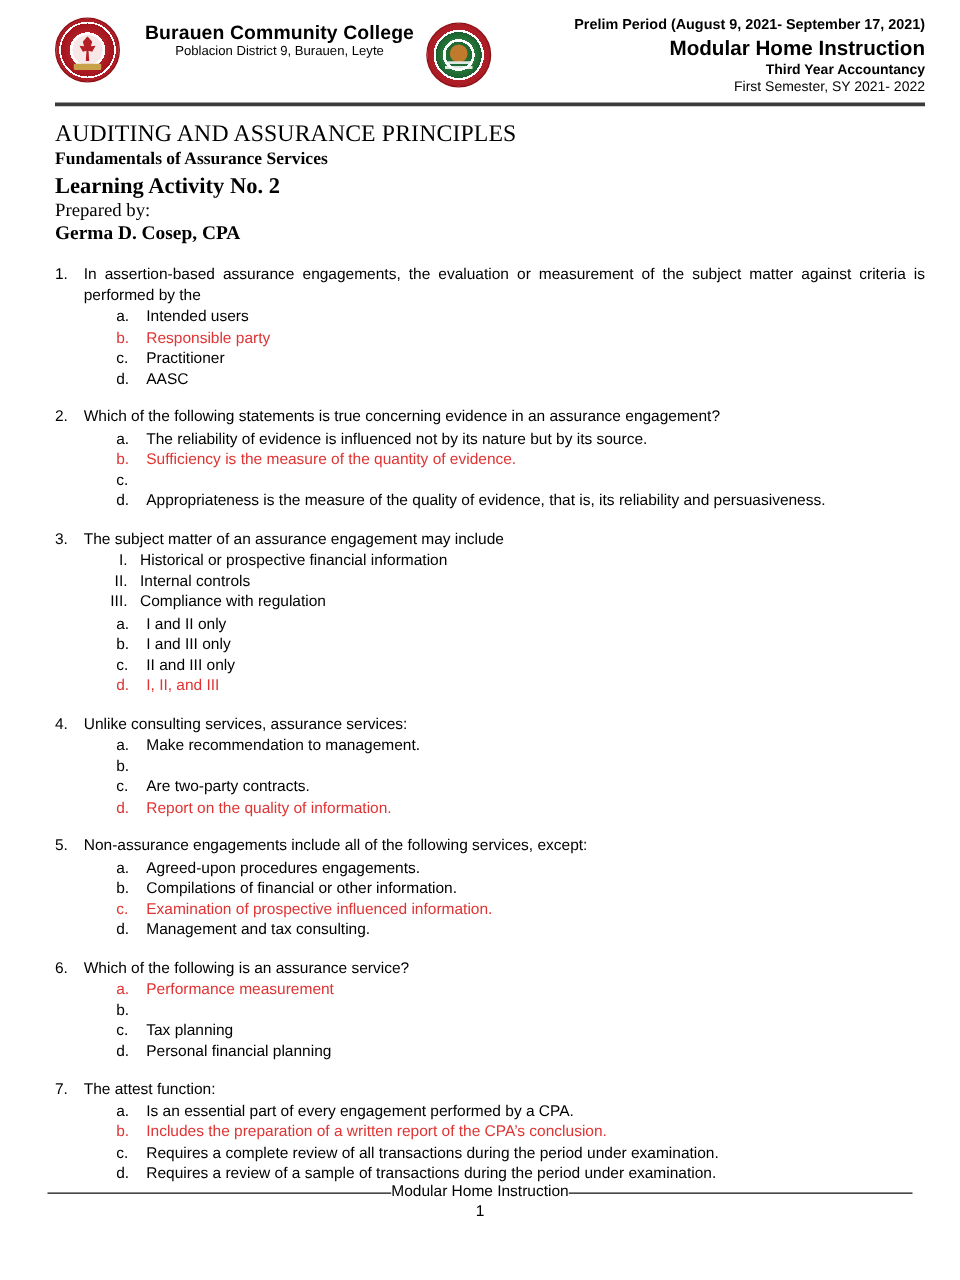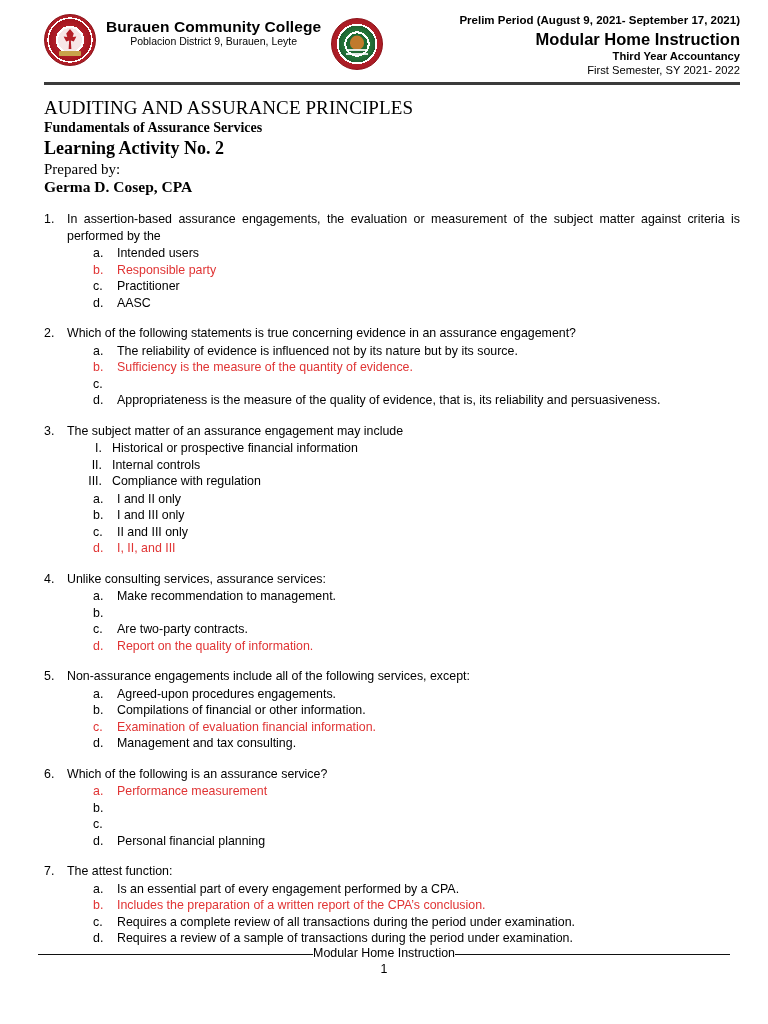--- a/index.html
+++ b/index.html
@@ -103,21 +103,21 @@
     position: absolute;
     left: 50%; top: 60%;
     width: 22px; height: 8px;
     transform: translateX(-50%);
     background: linear-gradient(#ffffff 0, #ffffff 2px, transparent 2px, transparent 4px,
                                 #ffffff 4px, #ffffff 6px, transparent 6px);
     opacity: .85;
   }
 
   .school-block {
-    margin-left: 10px;
+    margin-left: 20px;
     padding-top: 6px;
     text-align: center;
   }
   .school-name {
     font-size: 15.5px;
     font-weight: bold;
     line-height: 1.12;
     letter-spacing: .1px;
     white-space: nowrap;
   }
@@ -446,21 +446,21 @@
           <div class="opt">
             <span class="opt-letter">a.</span>
             <span class="opt-text">Agreed-upon procedures engagements.</span>
           </div>
           <div class="opt">
             <span class="opt-letter">b.</span>
             <span class="opt-text">Compilations of financial or other information.</span>
           </div>
           <div class="opt answer">
             <span class="opt-letter">c.</span>
-            <span class="opt-text">Examination of evaluation financial information.</span>
+            <span class="opt-text">Examination of prospective influenced information.</span>
           </div>
           <div class="opt">
             <span class="opt-letter">d.</span>
             <span class="opt-text">Management and tax consulting.</span>
           </div>
         </div>
       </div>
       <div class="q">
         <div class="q-stem">
           <span class="q-num">6.</span>
@@ -469,20 +469,21 @@
         <div class="opts">
           <div class="opt answer">
             <span class="opt-letter">a.</span>
             <span class="opt-text">Performance measurement</span>
           </div>
           <div class="opt">
             <span class="opt-letter">b.</span>
           </div>
           <div class="opt">
             <span class="opt-letter">c.</span>
+            <span class="opt-text">Tax planning</span>
           </div>
           <div class="opt">
             <span class="opt-letter">d.</span>
             <span class="opt-text">Personal financial planning</span>
           </div>
         </div>
       </div>
       <div class="q">
         <div class="q-stem">
           <span class="q-num">7.</span>

